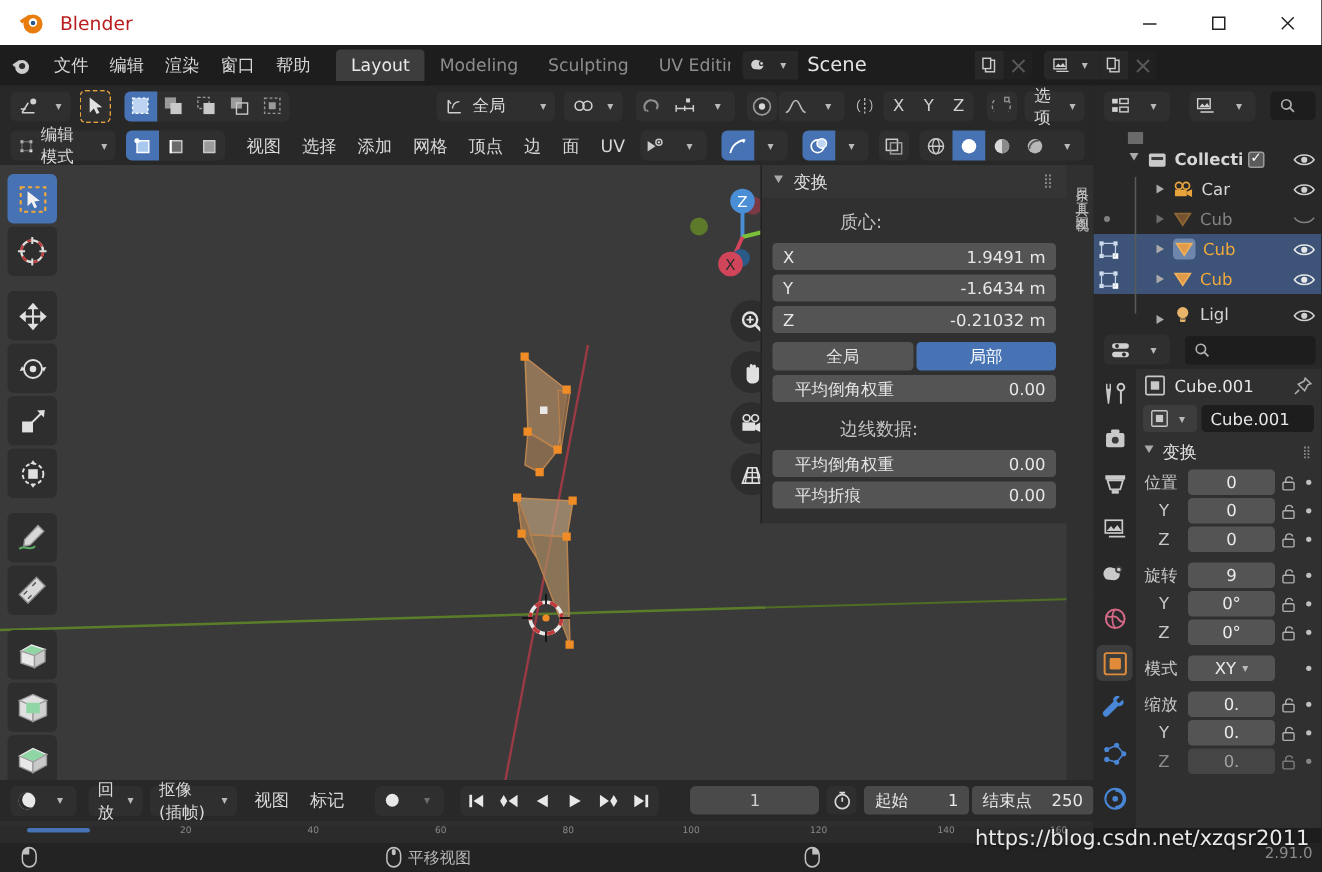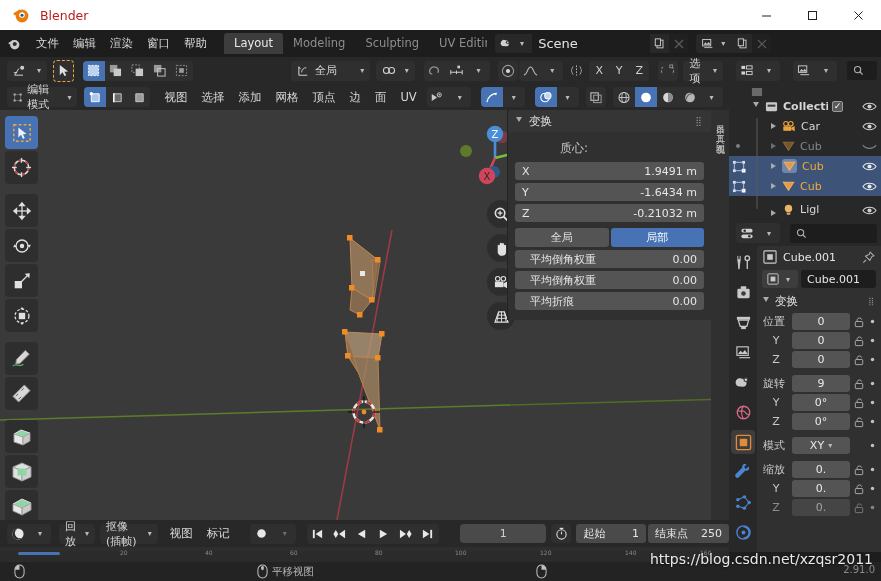--- a/index.html
+++ b/index.html
@@ -713,20 +713,21 @@
           <span>-0.21032 m</span>
         </div>
         <div class="np-tabs">
           <div class="np-tab">全局</div>
           <div class="np-tab on">局部</div>
         </div>
         <div class="fld">
           <span style="padding-left:8px;">平均倒角权重</span>
           <span>0.00</span>
         </div>
+        <div class="np-label" style="margin-top:5px;">边线数据:</div>
         <div class="fld">
           <span style="padding-left:8px;">平均倒角权重</span>
           <span>0.00</span>
         </div>
         <div class="fld">
           <span style="padding-left:8px;">平均折痕</span>
           <span>0.00</span>
         </div>
       </div>
     </div>

